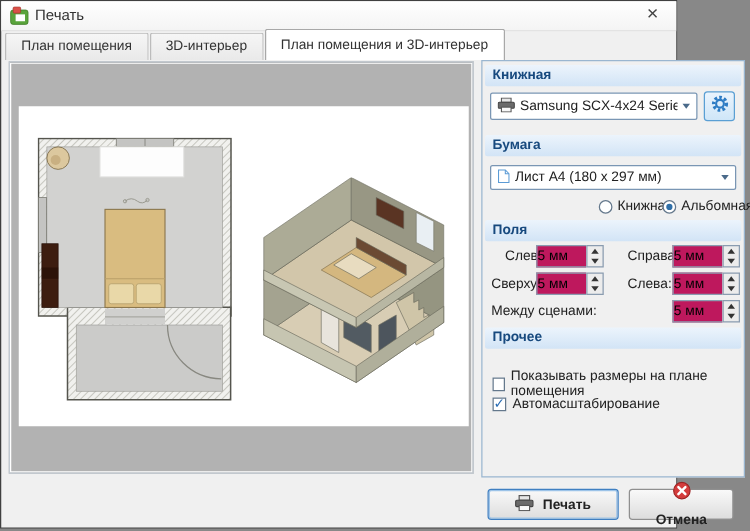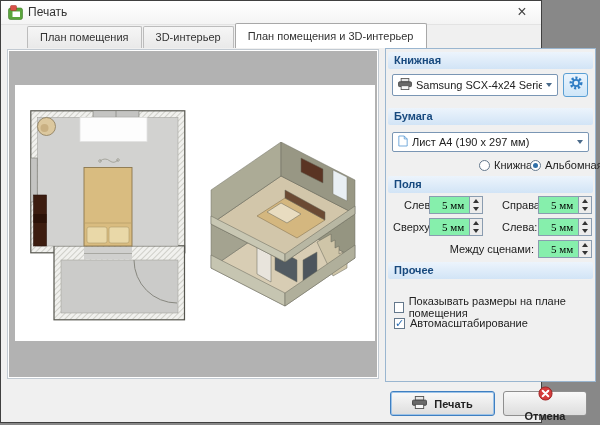--- a/index.html
+++ b/index.html
@@ -4,41 +4,41 @@
 <style>
   html,body{margin:0;padding:0;background:#888;}
   body{width:600px;height:425px;overflow:hidden;font-family:"Liberation Sans","DejaVu Sans",sans-serif;-webkit-font-smoothing:antialiased;}
   .dialog{position:absolute;left:0;top:0;width:542px;height:423px;background:#f0f0f0;border:1px solid #404040;box-sizing:border-box;}
   
   .titlebar{position:absolute;left:0;top:0;right:0;height:23px;background:linear-gradient(#ffffff,#f4f4f4);border-bottom:1px solid #e3e3e3;}
   .titlebar .app-icon{position:absolute;left:7px;top:4px;width:15px;height:15px;}
   .titlebar .title{position:absolute;left:27px;top:4px;font-size:12px;color:#333;}
   .titlebar .close{position:absolute;right:10px;top:1px;width:18px;height:20px;text-align:center;font-size:16px;line-height:20px;color:#444;cursor:default;}
   
-  .tabbar{position:absolute;left:3px;top:24px;height:23px;display:flex;align-items:flex-end;margin-left:23px;}
+  .tabbar{position:absolute;left:3px;top:24px;height:23px;display:flex;align-items:flex-end;}
   .tab{height:21px;line-height:21px;padding:0 12px;font-size:11px;color:#333;background:linear-gradient(#f6f6f6,#e9e9e9);border:1px solid #bcbcbc;border-bottom:none;border-radius:2px 2px 0 0;margin-right:1px;position:relative;}
   .tab.active{height:24px;line-height:24px;background:#fff;border-color:#a8a8a8;z-index:3;}
   
   .preview{position:absolute;left:6px;top:48px;width:372px;height:330px;background:#b2b2b2;border:1px solid #c2cad2;box-shadow:inset 0 0 0 1px #ffffff;box-sizing:border-box;}
   .paper{position:absolute;left:7px;top:35px;right:3px;bottom:37px;background:#ffffff;}
   .paper svg{position:absolute;}
   .svg-plan{left:15px;top:25px;}
   .svg-house{left:190px;top:57px;}
   
   .panel{position:absolute;left:384px;top:47px;width:211px;height:334px;background:#f0f0f0;border:1px solid #9ab6d0;box-sizing:border-box;}
   .sec-h{position:absolute;left:2px;width:205px;height:17px;background:linear-gradient(#ecf4fc,#d2e4f6);border-radius:2px;font-size:11px;font-weight:bold;color:#17497e;line-height:17px;padding-left:6px;box-sizing:border-box;}
   .combo{position:absolute;display:flex;align-items:center;gap:4px;background:#fff;border:1px solid #7a96b4;border-radius:2px;font-size:11px;color:#222;padding:0 5px;box-sizing:border-box;}
   .combo .chev{margin-left:auto;width:0;height:0;border-left:3.5px solid transparent;border-right:3.5px solid transparent;border-top:4.5px solid #4a6a8a;}
   .gear-btn{position:absolute;left:177px;top:24px;width:25px;height:24px;background:linear-gradient(#eaf4fd,#cfe6f8);border:1px solid #5a9fd4;border-radius:3px;display:flex;align-items:center;justify-content:center;box-sizing:border-box;}
   .row-label{position:absolute;font-size:11px;color:#222;line-height:18px;}
   .radio-opt{position:absolute;display:flex;align-items:center;gap:4px;font-size:11px;color:#222;height:16px;}
   .radio{width:11px;height:11px;border:1px solid #64788c;border-radius:50%;background:#fff;display:flex;align-items:center;justify-content:center;box-sizing:border-box;}
   .radio.checked::after{content:'';width:5px;height:5px;border-radius:50%;background:#2f6fa8;}
   .field{position:absolute;height:18px;display:flex;box-sizing:border-box;}
-  .field .val{width:40px;background:#86efac;border:1px solid #8a9cb0;border-right:none;font-size:11px;line-height:16px;padding-left:12px;box-sizing:border-box;font-family:Liberation Serif, serif;}
+  .field .val{width:40px;background:#be185d;border:1px solid #8a9cb0;border-right:none;font-size:11px;line-height:16px;padding-left:0;box-sizing:border-box;}
   .field .spin{width:14px;border:1px solid #8a9cb0;background:#ececec;display:flex;flex-direction:column;box-sizing:border-box;}
   .field .spin div{flex:1;display:flex;align-items:center;justify-content:center;}
   .tri-up{width:0;height:0;border-left:3px solid transparent;border-right:3px solid transparent;border-bottom:4px solid #333;}
   .tri-dn{width:0;height:0;border-left:3px solid transparent;border-right:3px solid transparent;border-top:4px solid #333;}
   .cb-row{position:absolute;left:8px;display:flex;align-items:center;gap:5px;font-size:11px;color:#222;height:14px;}
   .cb{width:11px;height:11px;border:1px solid #64788c;background:#fff;box-sizing:border-box;display:flex;align-items:center;justify-content:center;font-size:11px;line-height:9px;color:#2a6db4;}
   
   .btn{position:absolute;top:390px;height:25px;display:flex;align-items:center;justify-content:center;gap:7px;font-size:11px;font-weight:bold;color:#222;background:linear-gradient(#f9f9f9,#dddddd);border:1px solid #8f8f8f;border-radius:3px;box-sizing:border-box;}
   .btn-print{left:389px;width:105px;border-color:#3f7fc1;box-shadow:0 0 0 1px #9cc3e8 inset;}
   .btn-cancel{left:502px;width:84px;flex-direction:column;}
@@ -177,21 +177,21 @@
 
     <div class="sec-h" style="top:59px">Бумага</div>
 
     <div class="combo" style="left:6px;top:83px;width:197px;height:20px">
       <span>
         <svg viewBox="0 0 12 14" width="10" height="12">
           <path d="M1,1 h6.5 l3.5,3.5 v8.5 h-10 z" fill="#ffffff" stroke="#5b9bd5"></path>
           <path d="M7.5,1 v3.5 h3.5" fill="none" stroke="#5b9bd5"></path>
         </svg>
       </span>
-      <span>Лист A4 (190 x 297 мм)</span>
+      <span>Лист A4 (180 x 297 мм)</span>
       <span class="chev"></span>
     </div>
 
     <div class="radio-opt" style="left:93px;top:108px">
       <span class="radio"></span>
       <span>Книжная</span>
     </div>
     <div class="radio-opt" style="left:144px;top:108px">
       <span class="radio checked"></span>
       <span>Альбомная</span>
@@ -242,21 +242,21 @@
       <div class="spin">
         <div>
             <span class="tri-up"></span>
           </div>
         <div>
             <span class="tri-dn"></span>
           </div>
       </div>
     </div>
 
-    <div class="row-label" style="left:7px;top:191px;width:141px;text-align:right">Между сценами:</div>
+    <div class="row-label" style="left:7px;top:191px;width:141px;text-align:left">Между сценами:</div>
     <div class="field" style="left:152px;top:191px">
       <div class="val">5 мм</div>
       <div class="spin">
         <div>
             <span class="tri-up"></span>
           </div>
         <div>
             <span class="tri-dn"></span>
           </div>
       </div>

